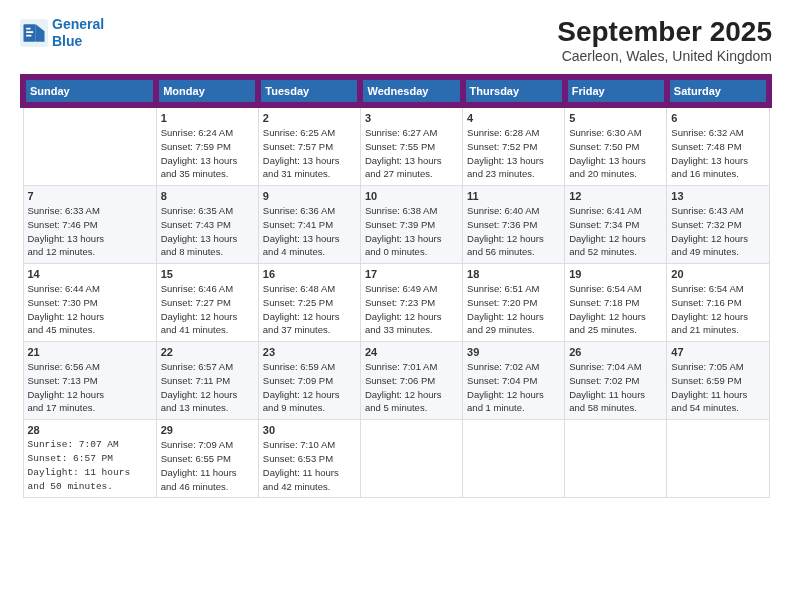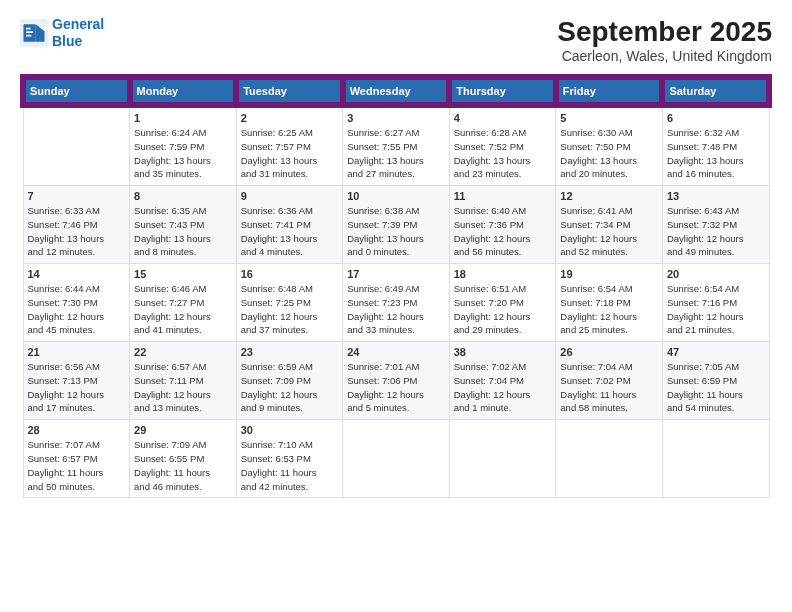--- a/index.html
+++ b/index.html
@@ -302,21 +302,21 @@
 and 9 minutes.</div>
           </td>
           <td>
             <span class="day-num">24</span>
             <div class="day-detail" style="white-space: pre-line;">Sunrise: 7:01 AM
 Sunset: 7:06 PM
 Daylight: 12 hours
 and 5 minutes.</div>
           </td>
           <td>
-            <span class="day-num">38</span>
+            <span class="day-num">39</span>
             <div class="day-detail" style="white-space: pre-line;">Sunrise: 7:02 AM
 Sunset: 7:04 PM
 Daylight: 12 hours
 and 1 minute.</div>
           </td>
           <td>
             <span class="day-num">26</span>
             <div class="day-detail" style="white-space: pre-line;">Sunrise: 7:04 AM
 Sunset: 7:02 PM
 Daylight: 11 hours
@@ -326,21 +326,21 @@
             <span class="day-num">47</span>
             <div class="day-detail" style="white-space: pre-line;">Sunrise: 7:05 AM
 Sunset: 6:59 PM
 Daylight: 11 hours
 and 54 minutes.</div>
           </td>
         </tr>
         <tr>
           <td>
             <span class="day-num">28</span>
-            <div class="day-detail" style="white-space: pre-line;">Sunrise: 7:07 AM
+            <div class="day-detail" style="white-space: pre-line; font-family: Liberation Mono, monospace;">Sunrise: 7:07 AM
 Sunset: 6:57 PM
 Daylight: 11 hours
 and 50 minutes.</div>
           </td>
           <td>
             <span class="day-num">29</span>
             <div class="day-detail" style="white-space: pre-line;">Sunrise: 7:09 AM
 Sunset: 6:55 PM
 Daylight: 11 hours
 and 46 minutes.</div>

